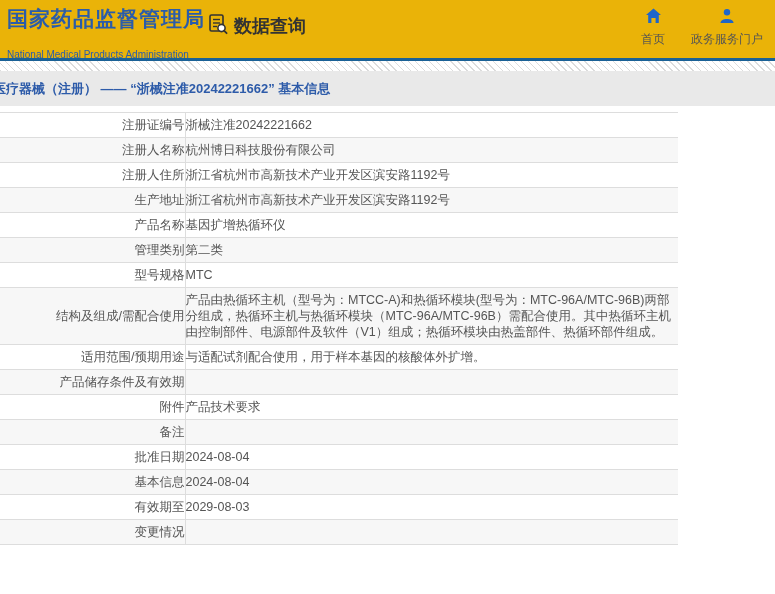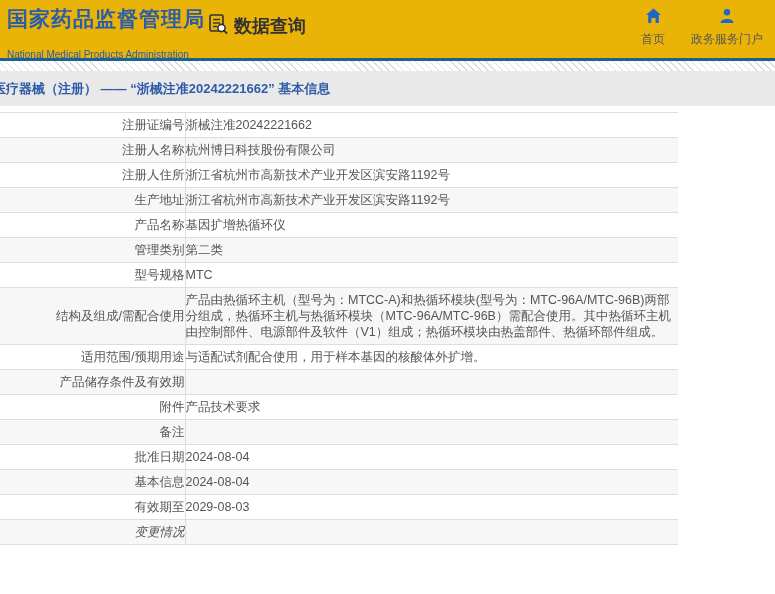--- a/index.html
+++ b/index.html
@@ -23,21 +23,21 @@
     background:repeating-linear-gradient(45deg,#dcdcdc 0,#dcdcdc 1px,#ffffff 1px,#ffffff 5px); }
 
   
   .title-bar { height:35px; background:#e9e9e9; display:flex; align-items:center; overflow:hidden; }
   .title-text { font-size:13px; font-weight:bold; color:#2d5ba9; margin-left:-7px; white-space:nowrap; }
   .gap { height:6px; background:#ffffff; }
 
   
   table.info { width:678px; border-collapse:collapse; table-layout:fixed; }
   table.info tr { border-top:1px solid #dddddd; }
-  table.info tr:last-child { border-bottom:1px solid #dddddd;font-style:italic; }
+  table.info tr:last-child { border-bottom:1px solid #dddddd; }
   table.info tr:nth-child(even) { background:#f7f7f7; }
   table.info td { font-size:12.5px; color:#555; padding:4px 0; line-height:16px; vertical-align:middle; }
   td.lbl { width:185px; text-align:right; padding-right:12px; border-right:1px solid #dddddd; color:#555; }
   td.val { padding-left:14px; padding-right:10px; color:#555; word-break:break-all; }
 </style>
 </head>
 <body>
 
 <div class="header">
   <div class="logo">

